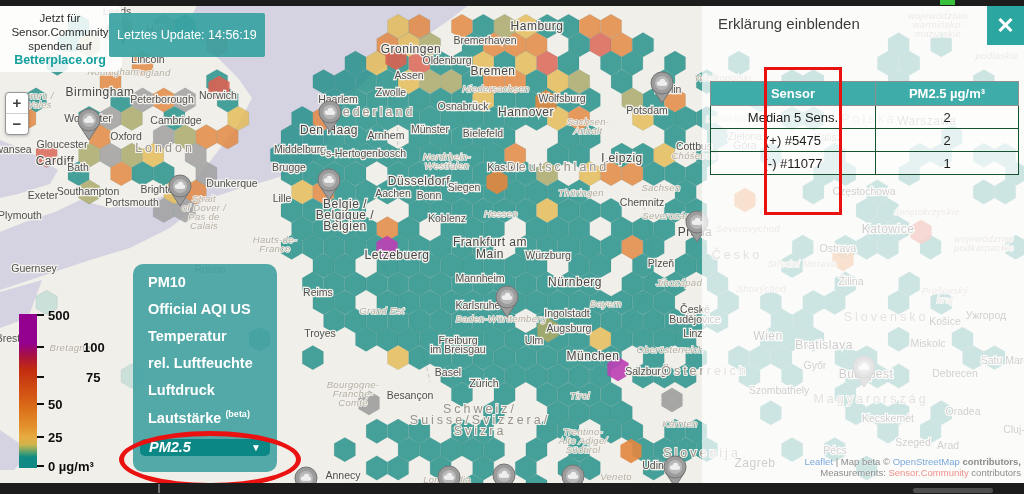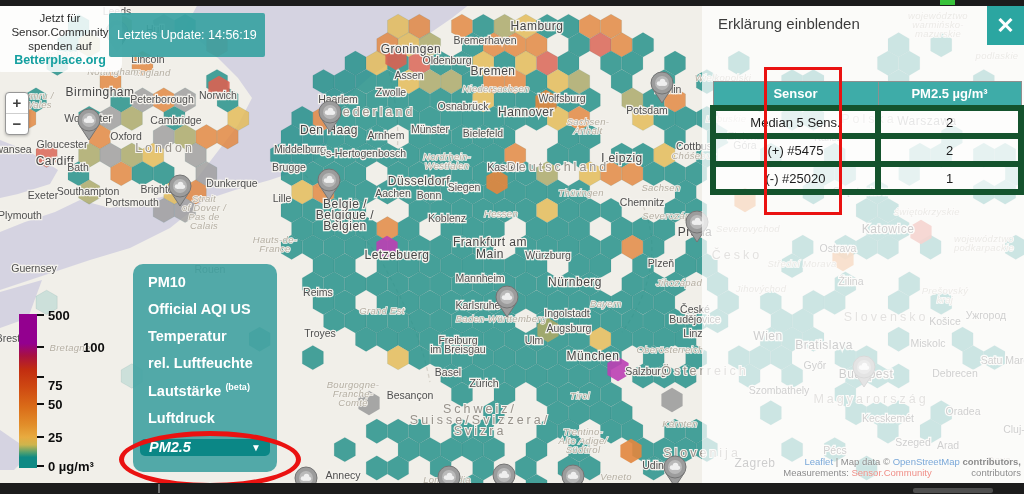--- a/index.html
+++ b/index.html
@@ -44,21 +44,21 @@
 
   #explain-panel{position:absolute;left:702px;top:6px;width:322px;height:477px;z-index:2;
     background:rgba(255,255,255,.73);}
   #panel-heading{position:absolute;left:718px;top:15px;z-index:3;font-size:15px;color:#3c3c3c;}
   #panel-close{position:absolute;left:987px;top:6px;width:37px;height:39px;z-index:3;
     color:#fff;font-size:22px;font-weight:bold;text-align:center;line-height:39px;cursor:pointer;}
 
   #sensor-table{position:absolute;left:710px;top:69px;width:302px;z-index:3;border-collapse:collapse;
     font-size:13px;table-layout:fixed;margin-top:12px;}
   #sensor-table th{height:21px;color:#fff;font-weight:bold;border:1px solid #8f8f8f;}
-  #sensor-table td{height:20px;color:#1d1d1d;text-align:center;border:6px solid #14532d;background:rgba(255,255,255,.5);}
+  #sensor-table td{height:20px;color:#1d1d1d;text-align:center;border:1px solid #14532d;background:rgba(255,255,255,.5);}
 
   #annot-rect{position:absolute;left:764px;top:67px;width:72px;height:142px;z-index:4;
     border:3px solid #ea1211;}
   #annot-ellipse{position:absolute;left:119px;top:431px;width:172px;height:47px;z-index:6;
     border:5px solid #ea1211;border-radius:50%;}
 
   #attribution{position:absolute;right:3px;top:456px;z-index:3;text-align:right;
     font-size:9.5px;line-height:11px;color:#8c8c8c;text-shadow:0 0 2px #fff;}
   #attribution .link{cursor:pointer;text-align:center;}
 </style>
@@ -907,21 +907,21 @@
   <tbody>
       <tr>
         <td>Median 5 Sens.</td>
         <td>2</td>
       </tr>
       <tr>
         <td>(+) #5475</td>
         <td>2</td>
       </tr>
       <tr>
-        <td>(-) #25020</td>
+        <td>(-) #11077</td>
         <td>1</td>
       </tr>
     </tbody>
 </table>
 
 <div id="annot-rect"></div>
 <div id="annot-ellipse"></div>
 
 <div id="donation-box">
   <div>
@@ -940,46 +940,46 @@
 </div>
 
 <div id="legend">
   <div id="legend-bar"></div>
   <div id="legend-ticks">
       <div class="legend-tick" style="top: 9px;"></div>
       <div class="legend-label" style="top: 10px;">500</div>
       <div class="legend-tick" style="top: 41px;"></div>
       <div class="legend-label" style="top: 42px; margin-left: 35px;">100</div>
       <div class="legend-tick" style="top: 71px;"></div>
-      <div class="legend-label" style="top: 80px;">75</div>
+      <div class="legend-label" style="top: 72px; margin-left: 38px;">75</div>
       <div class="legend-tick" style="top: 98px;"></div>
       <div class="legend-label" style="top: 99px;">50</div>
       <div class="legend-tick" style="top: 131px;"></div>
       <div class="legend-label" style="top: 132px;">25</div>
       <div class="legend-tick" style="top: 160px;"></div>
       <div class="legend-label" style="top: 161px;">0 µg/m³</div>
     </div>
 </div>
 
 <div id="layer-menu">
     <div class="menu-item">PM10</div>
     <div class="menu-item">Official AQI US</div>
     <div class="menu-item">Temperatur</div>
     <div class="menu-item">rel. Luftfeuchte</div>
+    <div class="menu-item">Luftdruck</div>
     <div class="menu-item"><span>Lautstärke</span> <span class="menu-beta-suffix">(beta)</span></div>
-    <div class="menu-item">Luftdruck</div>
     <div id="menu-selected">
       <span class="sel-label">PM2.5</span>
       <span class="sel-caret">▼</span>
     </div>
   </div>
 
 <div id="attribution">
-  <div id="attr-line1"><span class="link" style="color: rgb(122, 168, 216);">Leaflet</span><span style="color: rgb(140, 140, 140);"> | Map data © </span><span class="link" style="color: rgb(122, 168, 216);">OpenStreetMap</span><span style="color: rgb(140, 140, 140); font-weight: bold;"> contributors,</span></div>
-  <div id="attr-line2"><span style="color: rgb(140, 140, 140);">Measurements: </span><span class="link" style="color: rgb(239, 143, 135);">Sensor.Community</span><span style="color: rgb(140, 140, 140); margin-left: 37px;"> contributors</span></div>
+  <div id="attr-line1"><span class="link" style="color: rgb(122, 168, 216);">Leaflet</span><span style="color: rgb(140, 140, 140);"> | Map beta © </span><span class="link" style="color: rgb(122, 168, 216);">OpenStreetMap</span><span style="color: rgb(140, 140, 140); font-weight: bold;"> contributors,</span></div>
+  <div id="attr-line2"><span style="color: rgb(140, 140, 140);">Measurements: </span><span class="link" style="color: rgb(239, 143, 135);">Sensor.Community</span><span style="color: rgb(140, 140, 140);"> contributors</span></div>
 </div>
 
 <div id="top-bar" class="bar">
   <div id="top-bar-accent" style="background: rgb(56, 194, 59);"></div>
 </div>
 <div id="bottom-bar" class="bar">
   <div id="bottom-bar-box"></div>
   <div id="bottom-bar-tick"></div>
 </div>
 

